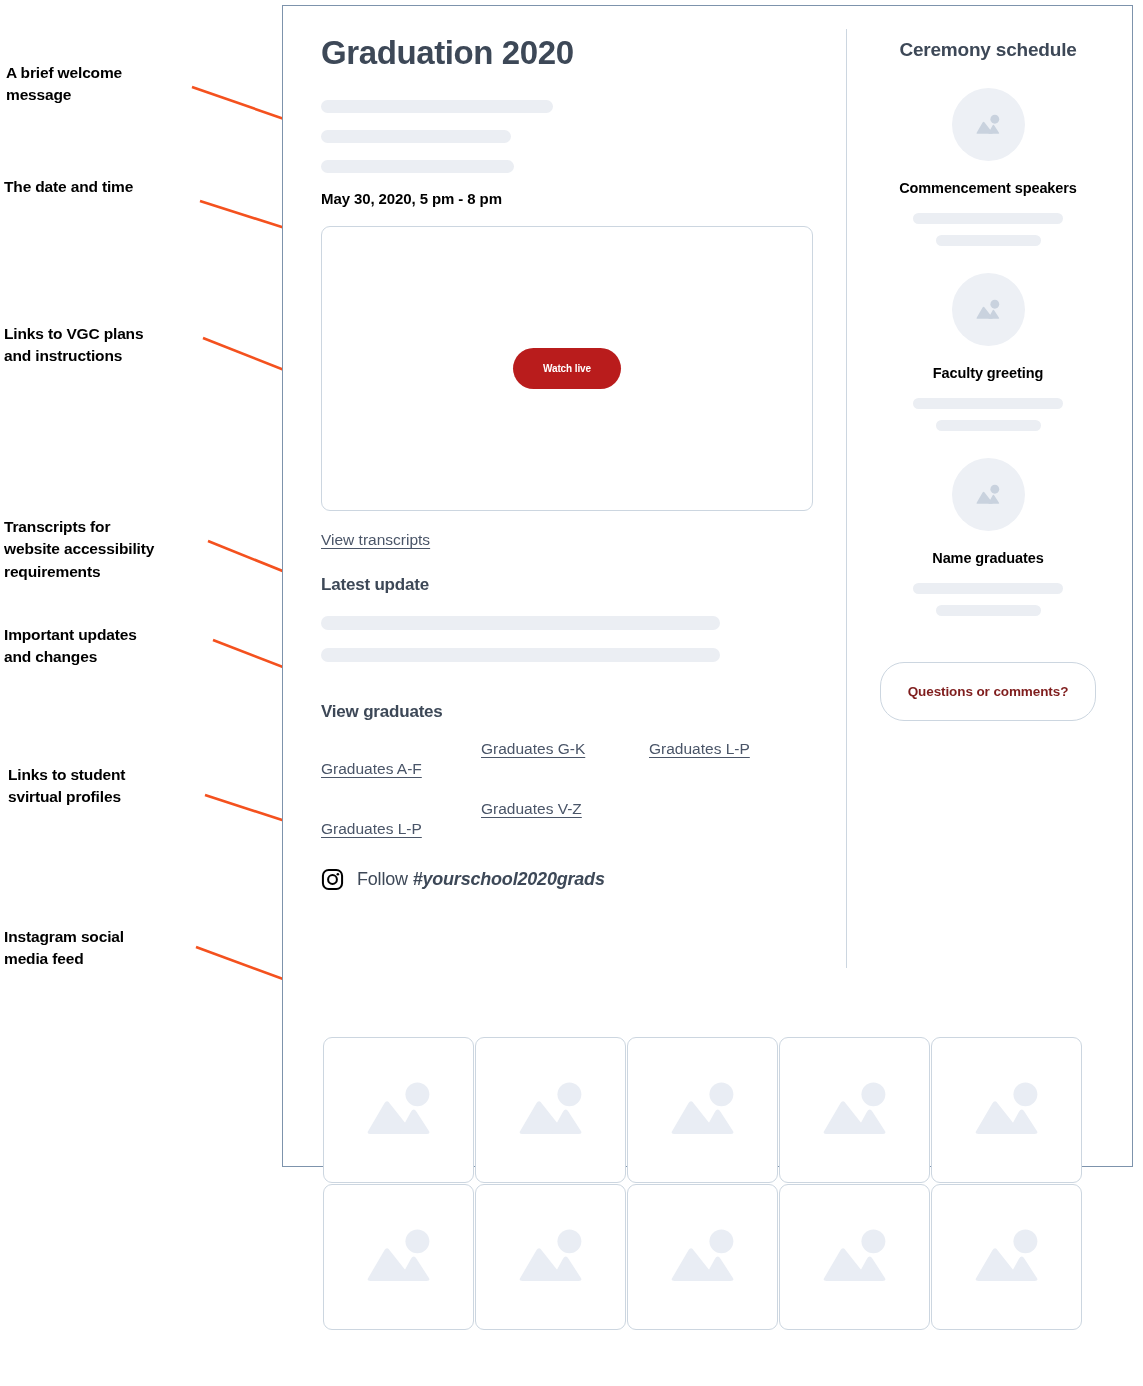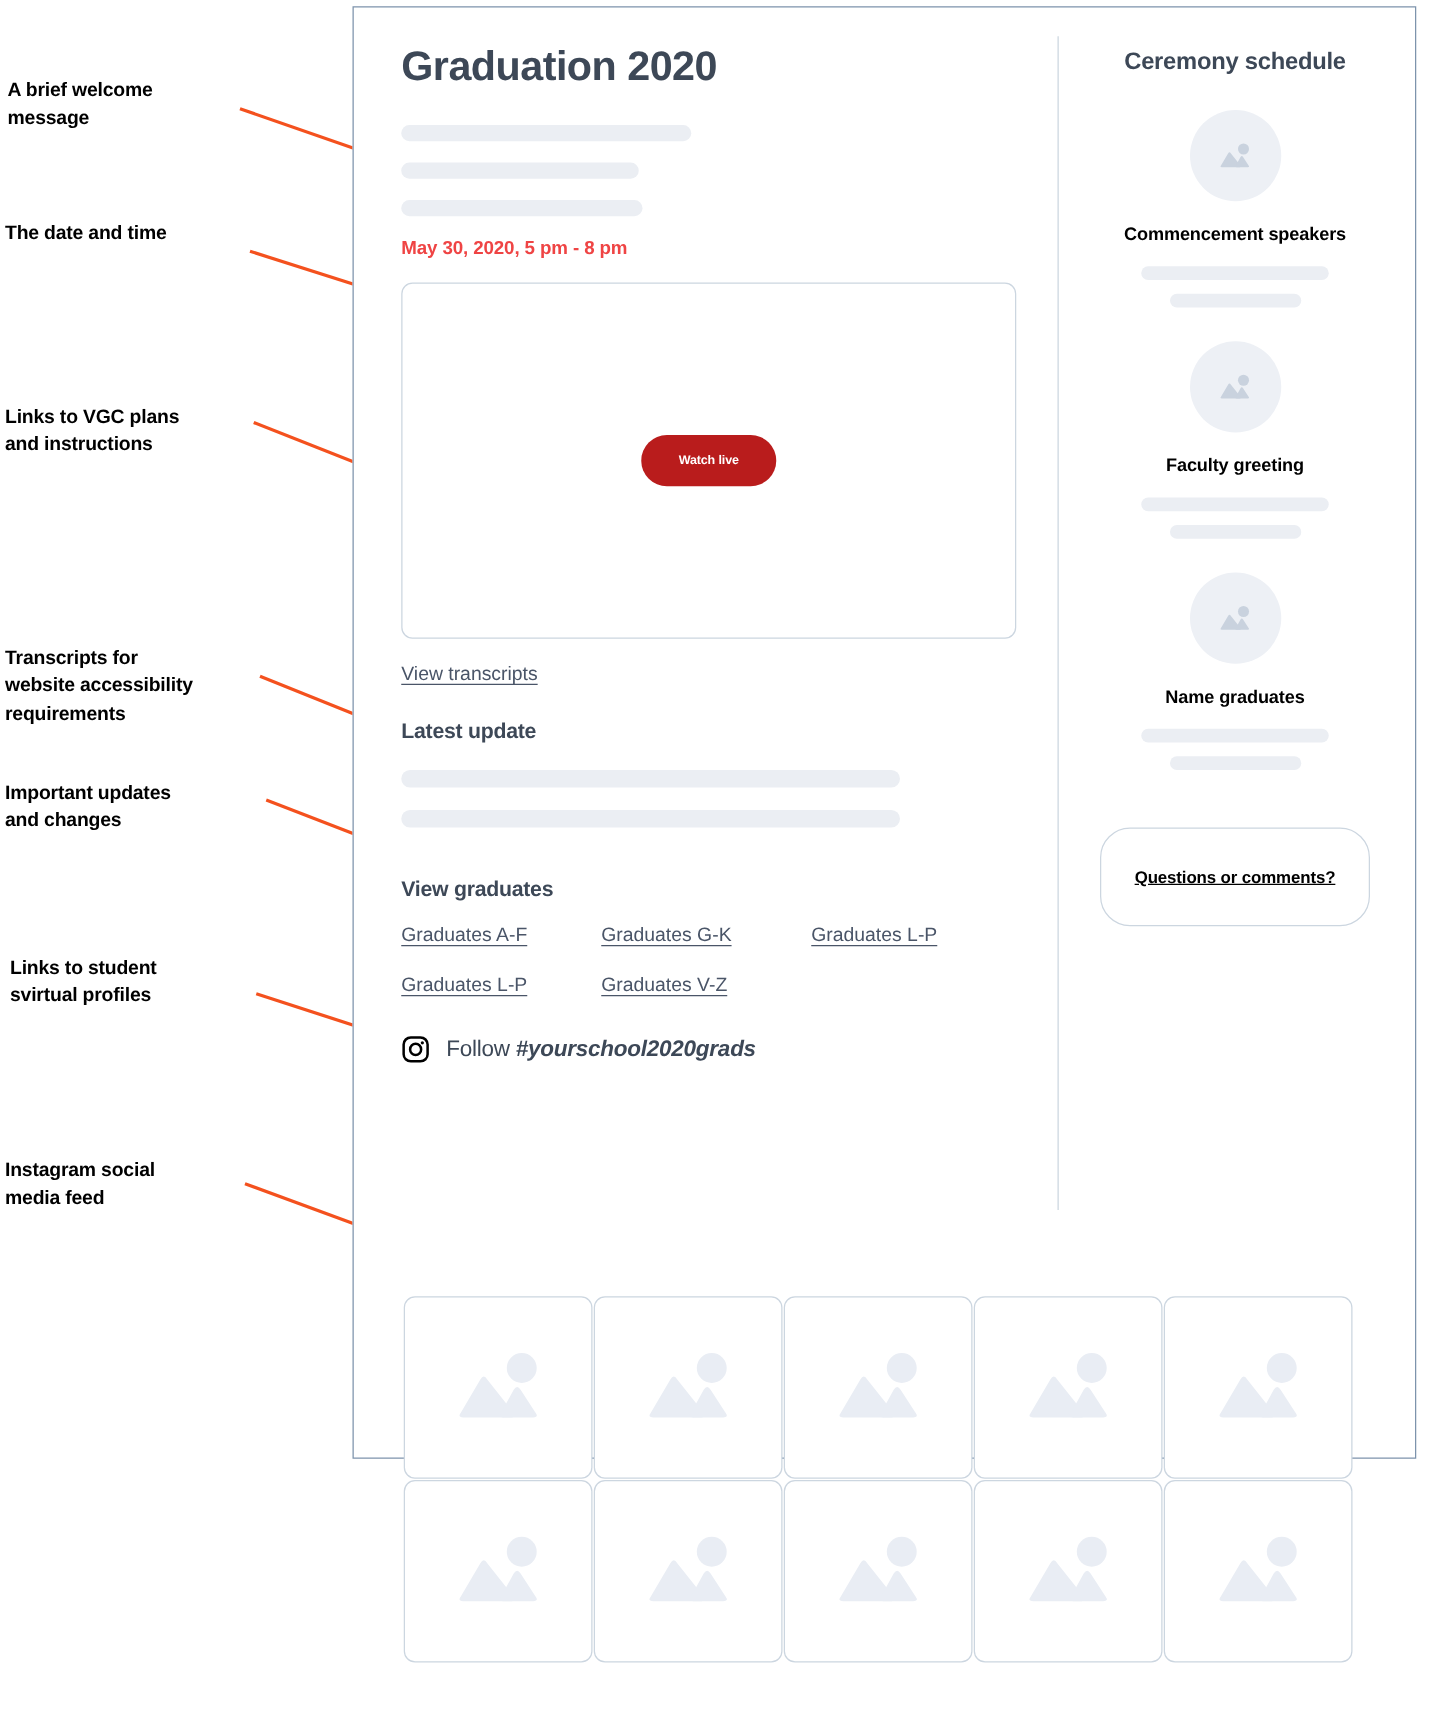--- a/index.html
+++ b/index.html
@@ -72,21 +72,21 @@
     border-radius: 9px;
     height: 13px;
   }
 
   .intro-skel { margin-top: 28px; }
   .intro-skel .skel { margin-bottom: 17px; }
 
   .datetime {
     font-size: 15px;
     font-weight: 700;
-    color: #ef4444;
+    color: #000000;
     letter-spacing: -0.1px;
   }
 
   .video-box {
     margin-top: 19px;
     width: 492px;
     height: 285px;
     border: 1.4px solid #ccd6e0;
     border-radius: 9px;
     box-sizing: border-box;
@@ -138,21 +138,21 @@
     margin-bottom: 22px;
   }
   .grad-link {
     font-size: 15.5px;
     color: #4a5568;
     text-decoration: underline;
     text-underline-offset: 3px;
     cursor: pointer;
     white-space: nowrap;
   }
-  .grad-row .grad-link:nth-child(1) { width: 160px; }
+  .grad-row .grad-link:nth-child(1) { width: 160px; margin-top: 20px; }
   .grad-row .grad-link:nth-child(2) { width: 168px; text-align: left; }
 
   
   .insta-head {
     display: flex;
     align-items: center;
     margin-top: 30px;
   }
   .insta-icon { width: 23px; height: 23px; flex: none; }
   .insta-text {
@@ -236,29 +236,28 @@
   .sched-skel .s2 {
     width: 105px; height: 11px; margin: 0 auto;
     background: #ebeef3; border-radius: 7px;
   }
 
   .questions-btn {
     margin-top: 46px;
     display: inline-block;
     border: 1.4px solid #ccd6e0;
     border-radius: 24px;
-    padding: 31px 27px;
+    padding: 21px 27px;
     font-size: 13.5px;
     font-weight: 700;
-    color: #000000;
+    color: #7f1d1d;
     background: #ffffff;
     cursor: pointer;
     font-family: "Liberation Sans", sans-serif;
     letter-spacing: -0.1px;
-    text-decoration: underline;
   }
 </style>
 </head>
 <body>
 
 <svg class="arrow-layer" viewBox="0 0 1143 1386">
   <defs>
     <marker id="ah" markerWidth="7" markerHeight="7" refX="5.4" refY="3" orient="auto">
       <path d="M0,0 L6.4,3 L0,6 L1.7,3 z" fill="#f4511e"></path>
     </marker>

